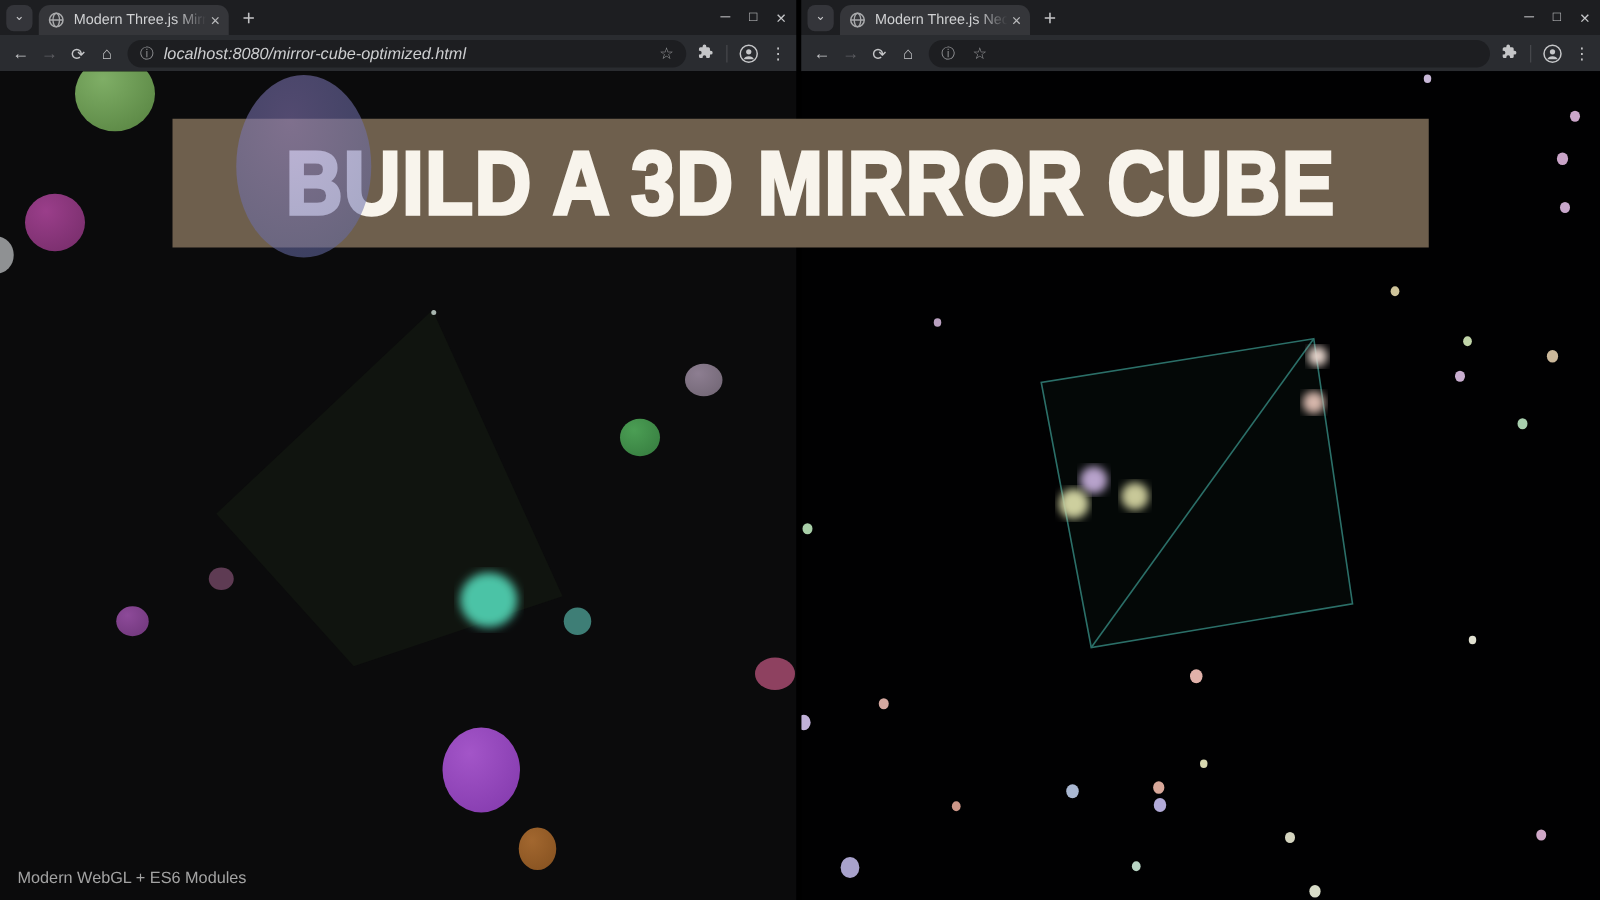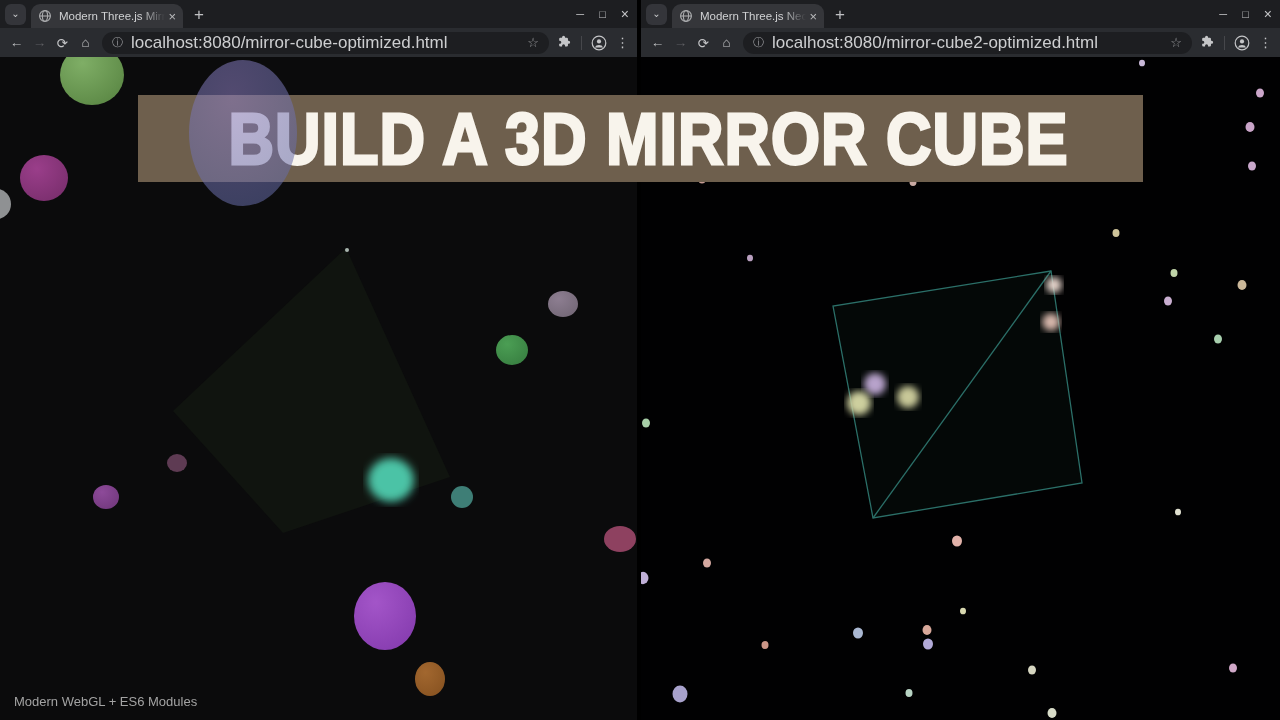--- a/index.html
+++ b/index.html
@@ -33,31 +33,31 @@
   .win-ctl { color:#c5c6c8; font-size:11px; line-height:1; }
 
   .toolbar { height:29px; background:#2a2c30; display:flex; align-items:center; padding:0 5px; }
   .nav-icon { width:23px; text-align:center; color:#c5c6c8; font-size:13.5px; flex:none; }
   .nav-icon.disabled { color:#5e5f63; }
   .url-pill {
     flex:1; height:22px; background:#1d1e21; border-radius:11px; display:flex;
     align-items:center; padding:0 10px; margin:0 5px; min-width:0;
   }
   .info-icon { color:#9b9c9f; font-size:11px; margin-right:8px; flex:none; }
-  .url-text { color:#cdced0; font-size:17px; flex:1; white-space:nowrap; overflow:hidden; }
+  .url-text { color:#cdced0; font-size:13px; flex:1; white-space:nowrap; overflow:hidden;font-style:italic; }
   .star-icon { color:#9b9c9f; font-size:13px; flex:none; margin-left:6px; }
   .tb-right { display:flex; align-items:center; gap:9px; flex:none; padding:0 3px; }
   .tb-sep { width:1px; height:14px; background:#46474b; }
   .more-icon { color:#c5c6c8; font-size:13px; }
 
   .viewport { position:absolute; top:57px; left:0; right:0; bottom:0; overflow:hidden; }
   svg.scene { position:absolute; left:0; top:0; width:100%; height:100%; display:block; }
 
   #banner {
-    position:absolute; left:138px; top:95px; width:1005px; height:87px; z-index:5;
+    position:absolute; left:138px; top:95px; width:1005px; height:103px; z-index:5;
     display:flex; align-items:center; justify-content:center;padding-left:16px;
   }
   #banner-text {
     font-size:63px; font-weight:bold; letter-spacing:1px; white-space:nowrap;
     transform:scaleY(1.14); -webkit-text-stroke:2.5px currentColor;
   }
   #overlay-svg { position:absolute; left:0; top:0; width:1280px; height:720px; z-index:6; pointer-events:none; }
 
   #footer-credit { position:absolute; left:14px; bottom:11px; font-size:13px; color:#a3a3a3; z-index:3; }
 </style>
@@ -183,21 +183,20 @@
       <span class="win-ctl" style="font-size:14px">×</span>
     </div>
   </div>
   <div class="toolbar">
     <span class="nav-icon">←</span>
     <span class="nav-icon disabled">→</span>
     <span class="nav-icon">⟳</span>
     <span class="nav-icon">⌂</span>
     <div class="url-pill">
       <span class="info-icon">ⓘ</span>
-      <span class="url-text">localhost:8080/mirror-cube2-optimized.html</span>
       <span class="star-icon">☆</span>
     </div>
     <div class="tb-right">
       <svg width="15" height="15" viewBox="0 0 16 16">
         <path fill="#c5c6c8" d="M13.5 6h-1.8V4.3A1.3 1.3 0 0 0 10.4 3H8.6v-.7a1.6 1.6 0 1 0-3.2 0V3H3.6a1.3 1.3 0 0 0-1.3 1.3V6h.7a1.6 1.6 0 1 1 0 3.2h-.7v1.7a1.3 1.3 0 0 0 1.3 1.3h1.8v-.7a1.6 1.6 0 1 1 3.2 0v.7h1.8a1.3 1.3 0 0 0 1.3-1.3V9.2h.7a1.6 1.6 0 1 0 0-3.2z"></path>
       </svg>
       <div class="tb-sep"></div>
       <svg width="16" height="16" viewBox="0 0 16 16">
         <circle cx="8" cy="8" r="6.8" fill="none" stroke="#c5c6c8" stroke-width="1.2"></circle>
         <circle cx="8" cy="6.4" r="2.1" fill="#c5c6c8"></circle>

